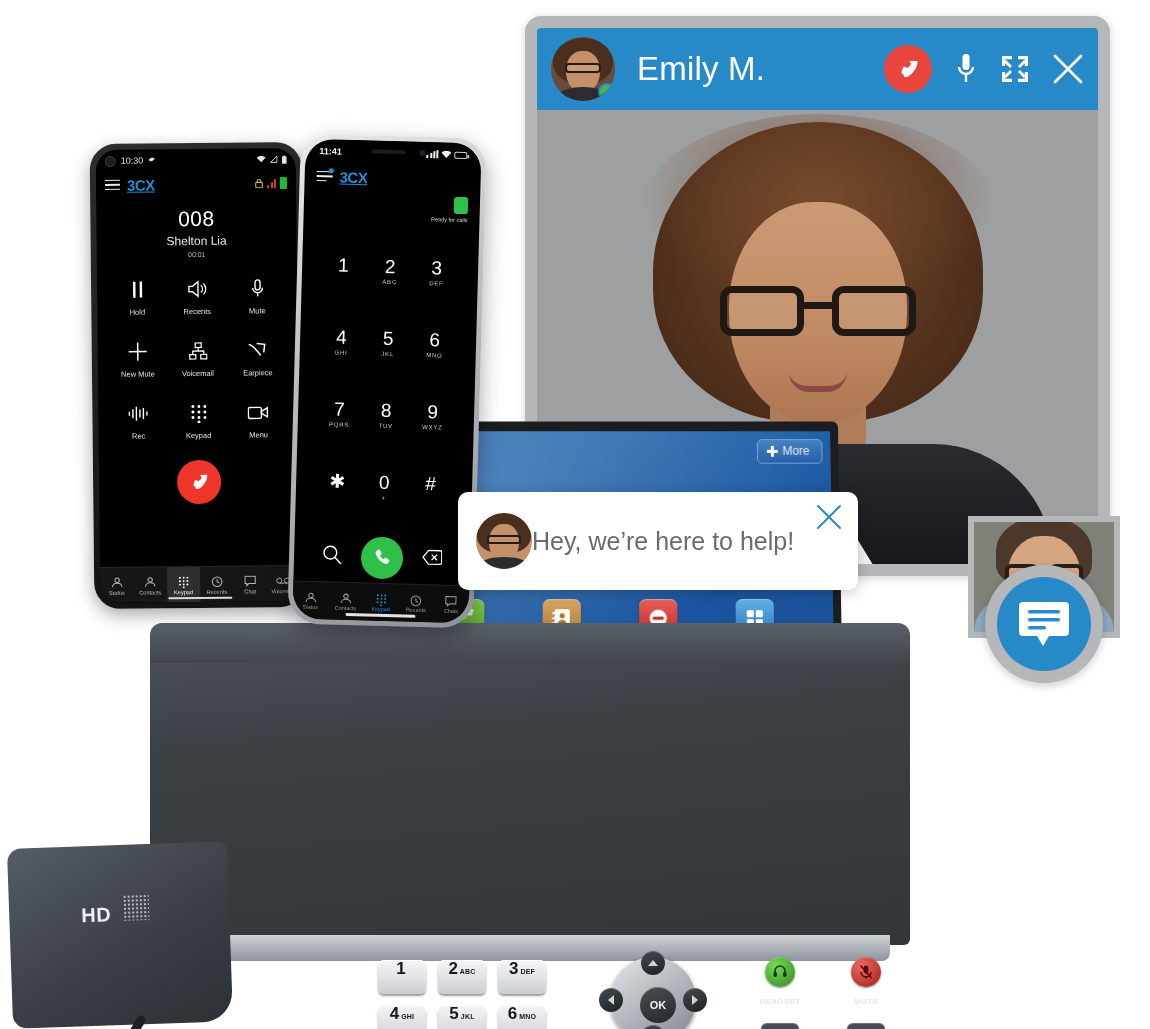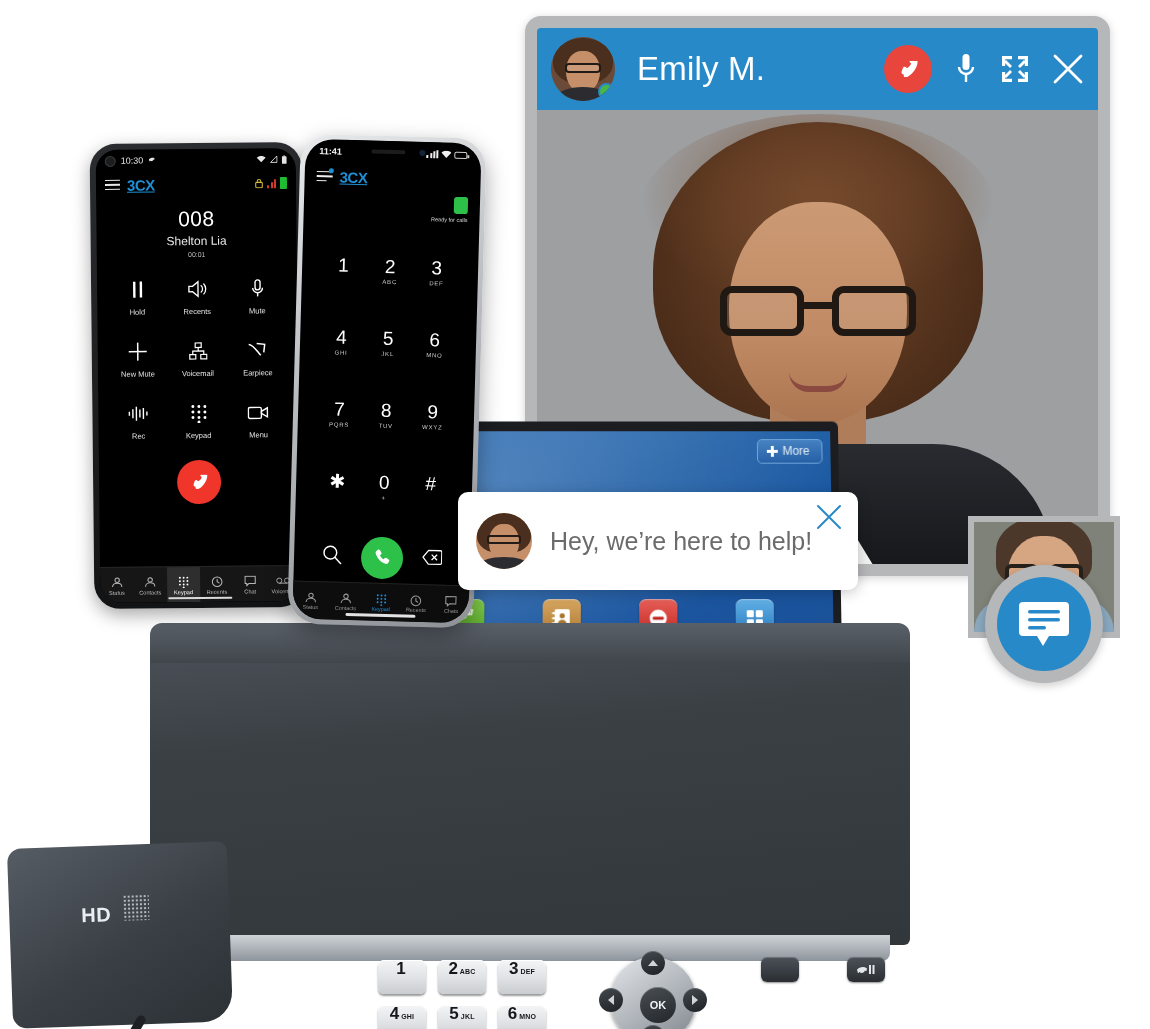--- a/index.html
+++ b/index.html
@@ -183,21 +183,21 @@
   }
   .ct-avatar {
     width: 56px; height: 56px; border-radius: 50%; overflow: hidden;
     position: relative; flex: 0 0 auto; background: #c58f6a;
   }
   .ct-avatar .h { position:absolute; left:1px; top:0; width:54px; height:40px; border-radius:50% 50% 40% 40%; background:#4a2e1e; }
   .ct-avatar .s { position:absolute; left:13px; top:11px; width:30px; height:38px; border-radius:45% 45% 50% 50%; background:#c58f6a; }
   .ct-avatar .g { position:absolute; left:11px; top:22px; width:34px; height:9px; border:2px solid #221a16; border-radius:3px; }
   .ct-avatar .t { position:absolute; left:4px; bottom:-4px; width:48px; height:16px; border-radius:50% 50% 0 0; background:#2c2c30; }
   .ct-text {
-    font-size: 25px; color: #6b6b6b; margin-left: 18px; white-space: nowrap;
+    font-size: 25px; color: #6b6b6b; white-space: nowrap;
   }
   .ct-close {
     position: absolute; right: 16px; top: 12px;
     width: 26px; height: 26px; cursor: pointer;
   }
 
   
   .deskphone {
     position: absolute; left: 150px; top: 400px;
     width: 760px; height: 570px;
@@ -660,20 +660,43 @@
           </div>
         <div class="arrow-btn right">
             <span class="tri r"></span>
           </div>
 
       </div>
 
       <div class="fnkeys">
         <div class="fn-row">
           <div class="fn">
+            <div class="cap round green">
+              <svg width="16" height="16" viewBox="0 0 16 16">
+                  <path d="M3 9V7a5 5 0 0110 0v2" stroke="#0d3f06" stroke-width="1.6" fill="none"></path>
+                  <rect x="1.5" y="8" width="3.4" height="5" rx="1.4" fill="#0d3f06"></rect>
+                  <rect x="11.1" y="8" width="3.4" height="5" rx="1.4" fill="#0d3f06"></rect>
+                </svg>
+            </div>
+            <span class="lbl">HEADSET</span>
+          </div>
+          <div class="fn">
+            <div class="cap round red">
+              <svg width="14" height="16" viewBox="0 0 14 16">
+                  <rect x="4.6" y="1.5" width="4.8" height="8" rx="2.4" fill="#5d0a08"></rect>
+                  <path d="M2 8a5 5 0 0010 0" stroke="#5d0a08" stroke-width="1.5" fill="none"></path>
+                  <line x1="7" y1="12" x2="7" y2="14.5" stroke="#5d0a08" stroke-width="1.5"></line>
+                  <line x1="1.5" y1="1.5" x2="12.5" y2="14" stroke="#5d0a08" stroke-width="1.6"></line>
+                </svg>
+            </div>
+            <span class="lbl">MUTE</span>
+          </div>
+        </div>
+        <div class="fn-row">
+          <div class="fn">
             <div class="cap">
               
             </div>
 
           </div>
           <div class="fn">
             <div class="cap">
               <svg width="20" height="14" viewBox="0 0 20 14">
                   <path d="M1 5c3-2 7-2 10 1l-1 2.5-2-.8-.4 1.4c-1.3.4-2.6.4-3.9 0L3.3 7.7 1.2 8.6z" fill="#e3e7eb" transform="rotate(-14 8 6)"></path>
                   <rect x="13" y="2" width="2" height="9" fill="#e3e7eb"></rect>

